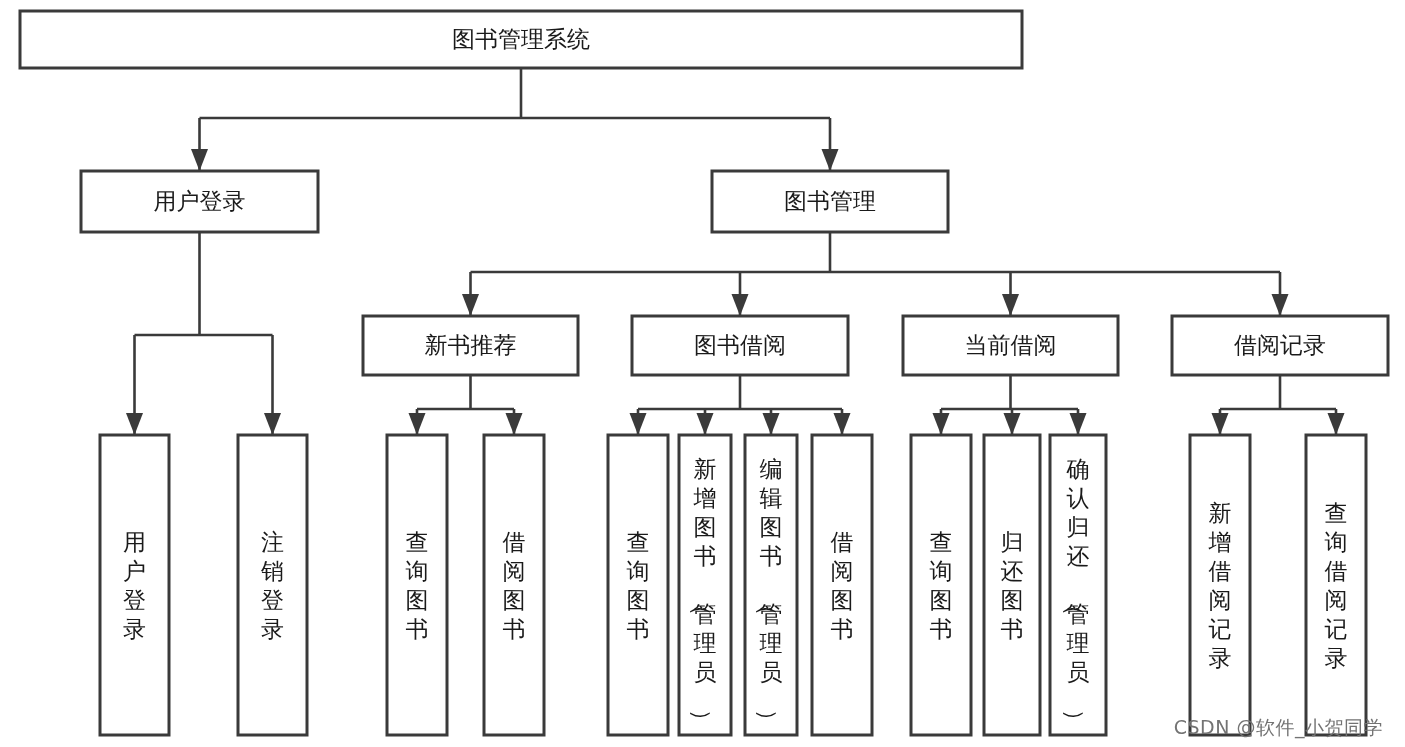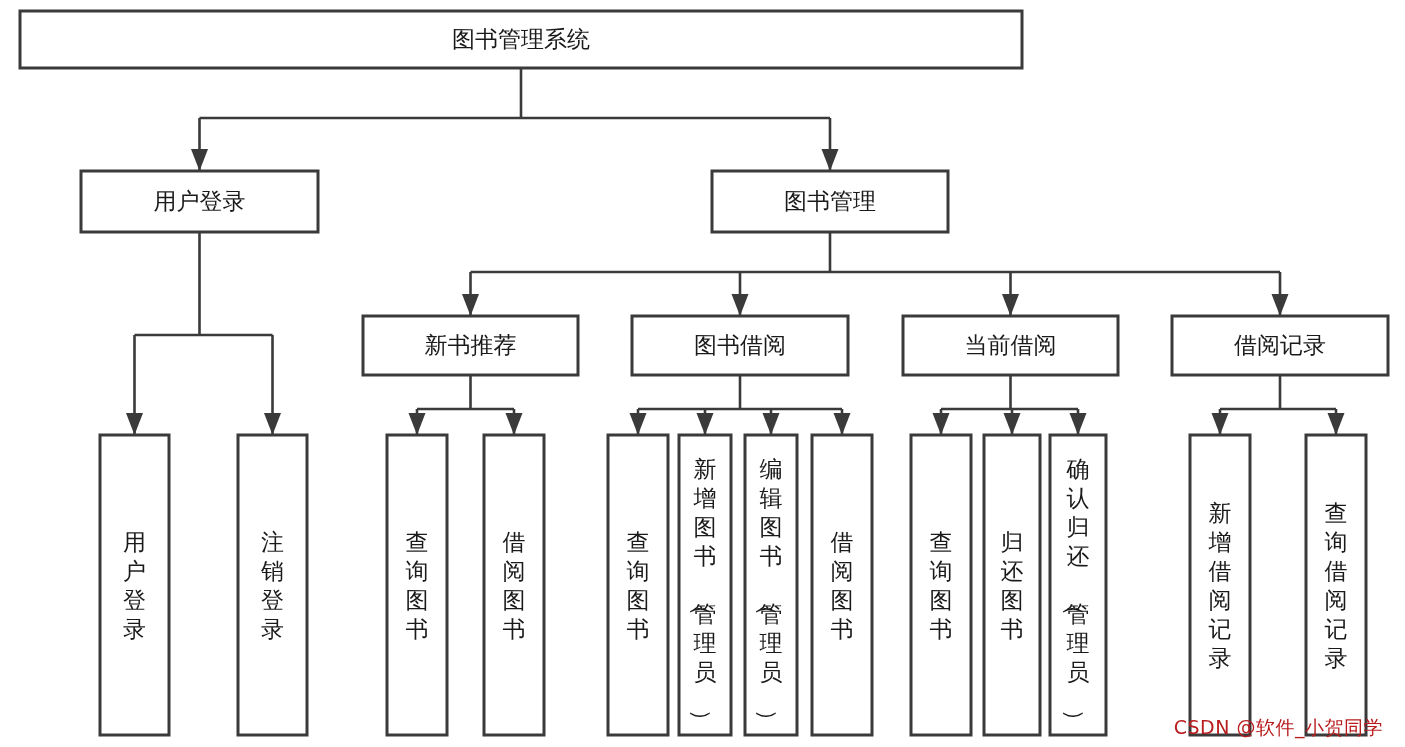--- a/index.html
+++ b/index.html
@@ -54,21 +54,21 @@
     fill: #1a1a1a;
     font-size: 23px;
     text-anchor: middle;
   }
   .watermark {
     position: absolute;
     right: 14px;
     bottom: 6px;
     font-family: "DejaVu Sans", "Liberation Sans", sans-serif;
     font-size: 19px;
-    color: #b91c1c;
+    color: #737373;
     white-space: nowrap;
     letter-spacing: 0.5px;
     user-select: none;
   }
 </style>
 </head>
 <body>
 
 <div id="diagram-root">
   <svg id="flowchart" viewBox="0 0 1405 747">

